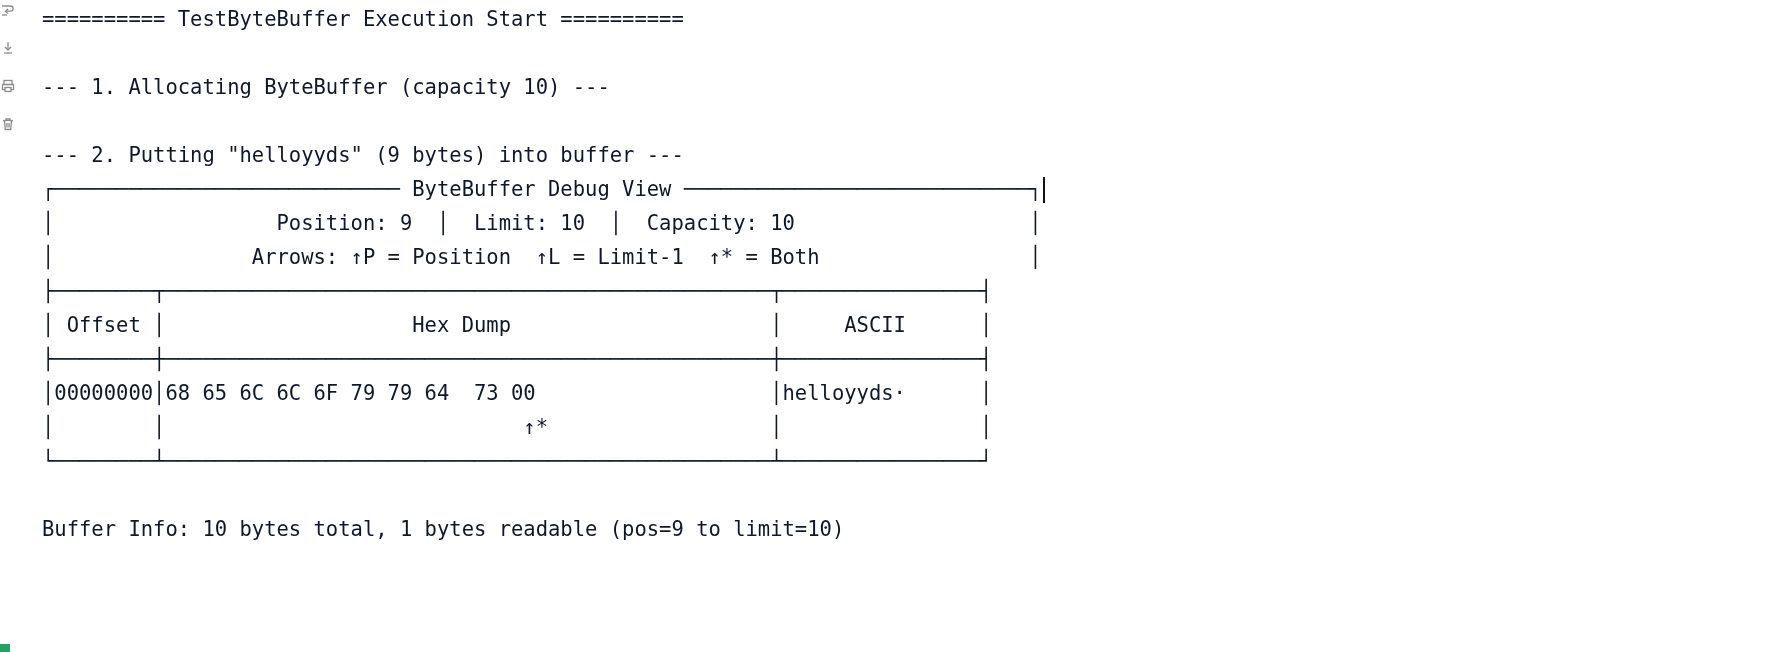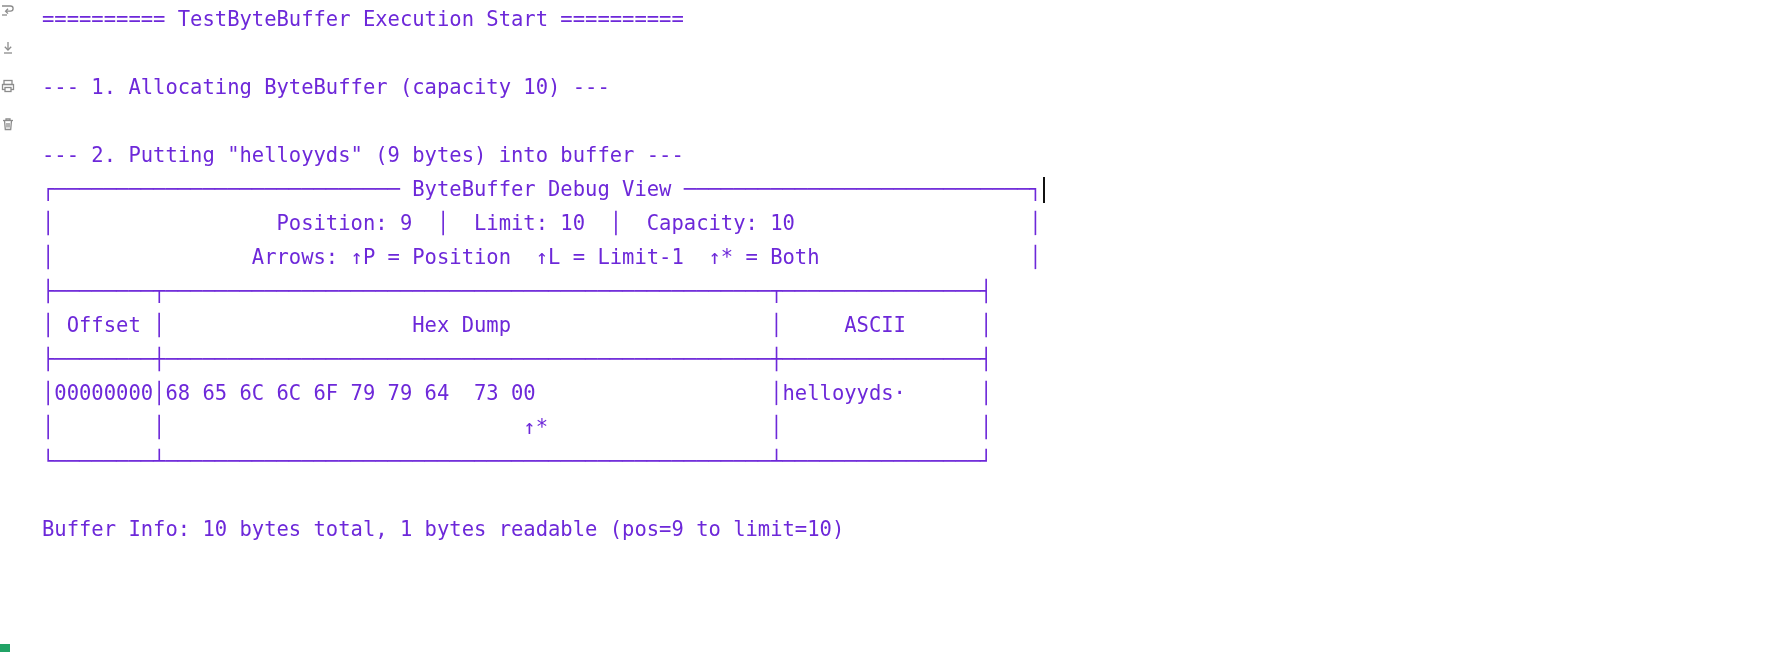--- a/index.html
+++ b/index.html
@@ -27,21 +27,21 @@
     display: block;
   }
   .gutter-btn svg { display: block; }
   .console-output {
     position: absolute;
     left: 42px; top: 2px;
     margin: 0;
     font-family: "DejaVu Sans Mono", "Liberation Mono", monospace;
     font-size: 20.5px;
     line-height: 34px;
-    color: #6d28d9;
+    color: #0f172a;
     white-space: pre;
     z-index: 1;
   }
   .text-caret {
     position: absolute;
     left: 1043px; top: 177px;
     width: 2px; height: 26px;
     background: #111111;
     z-index: 3;
   }

